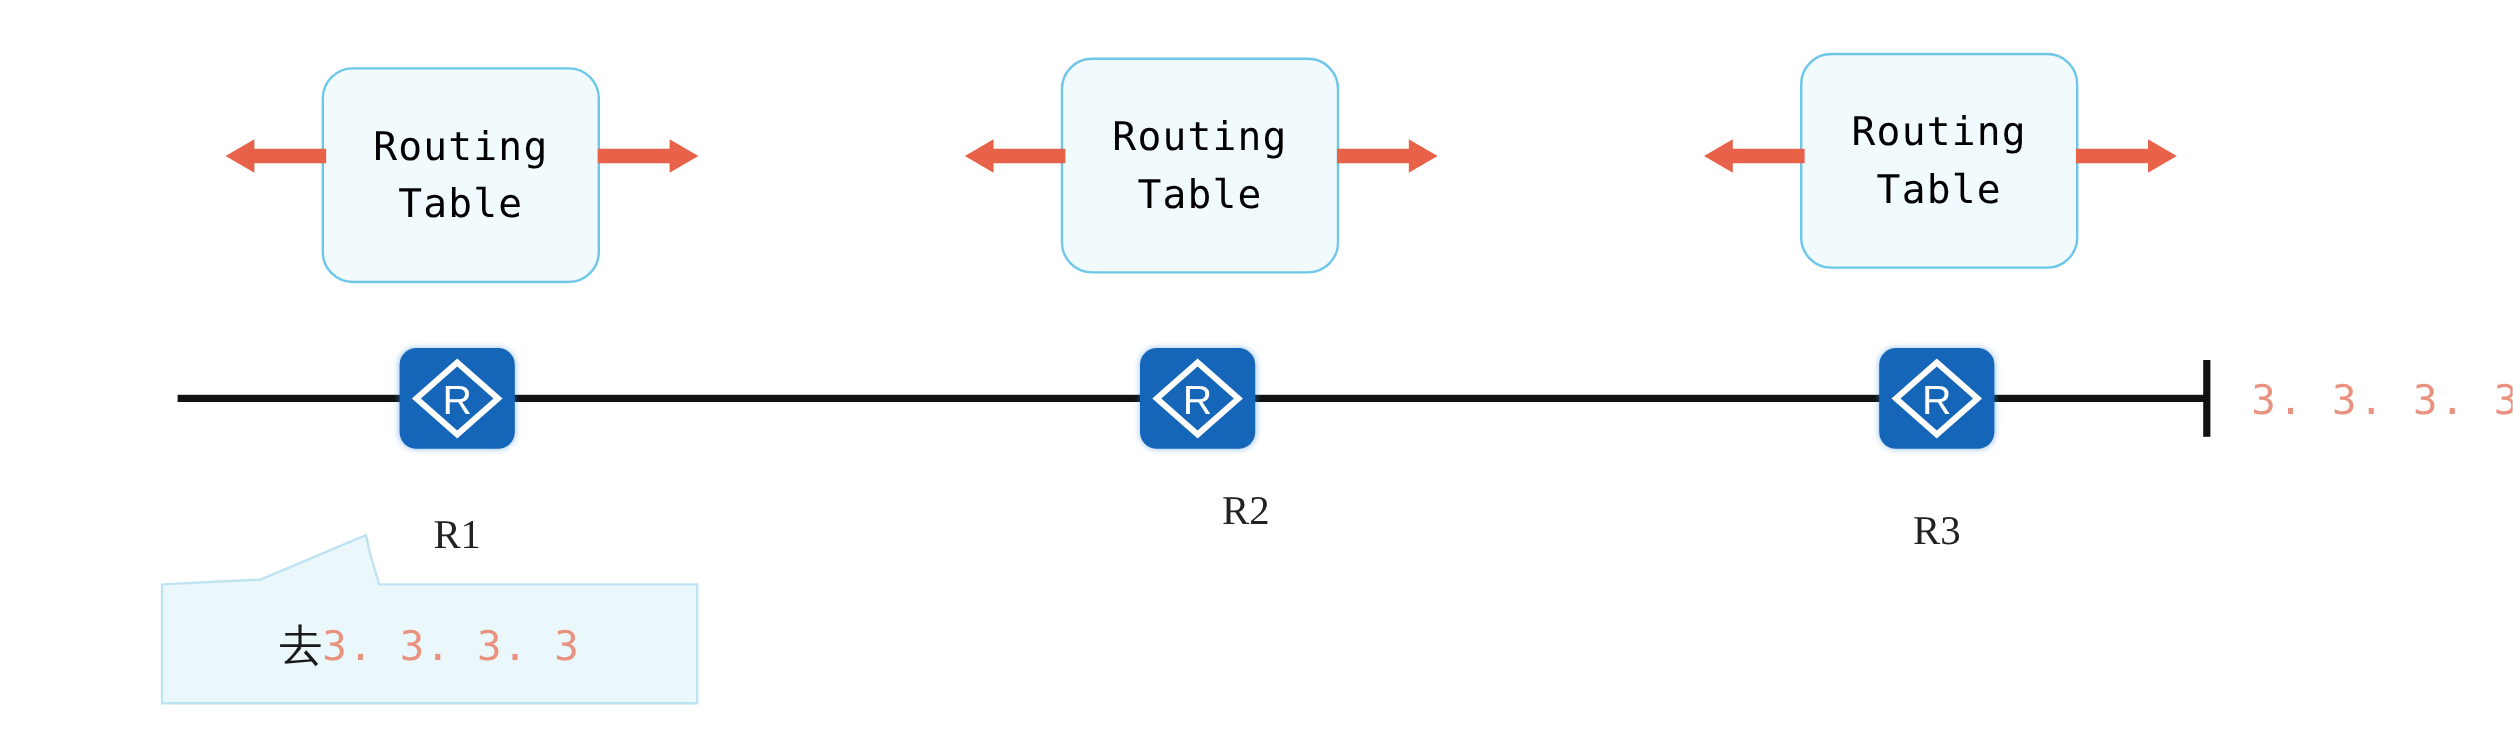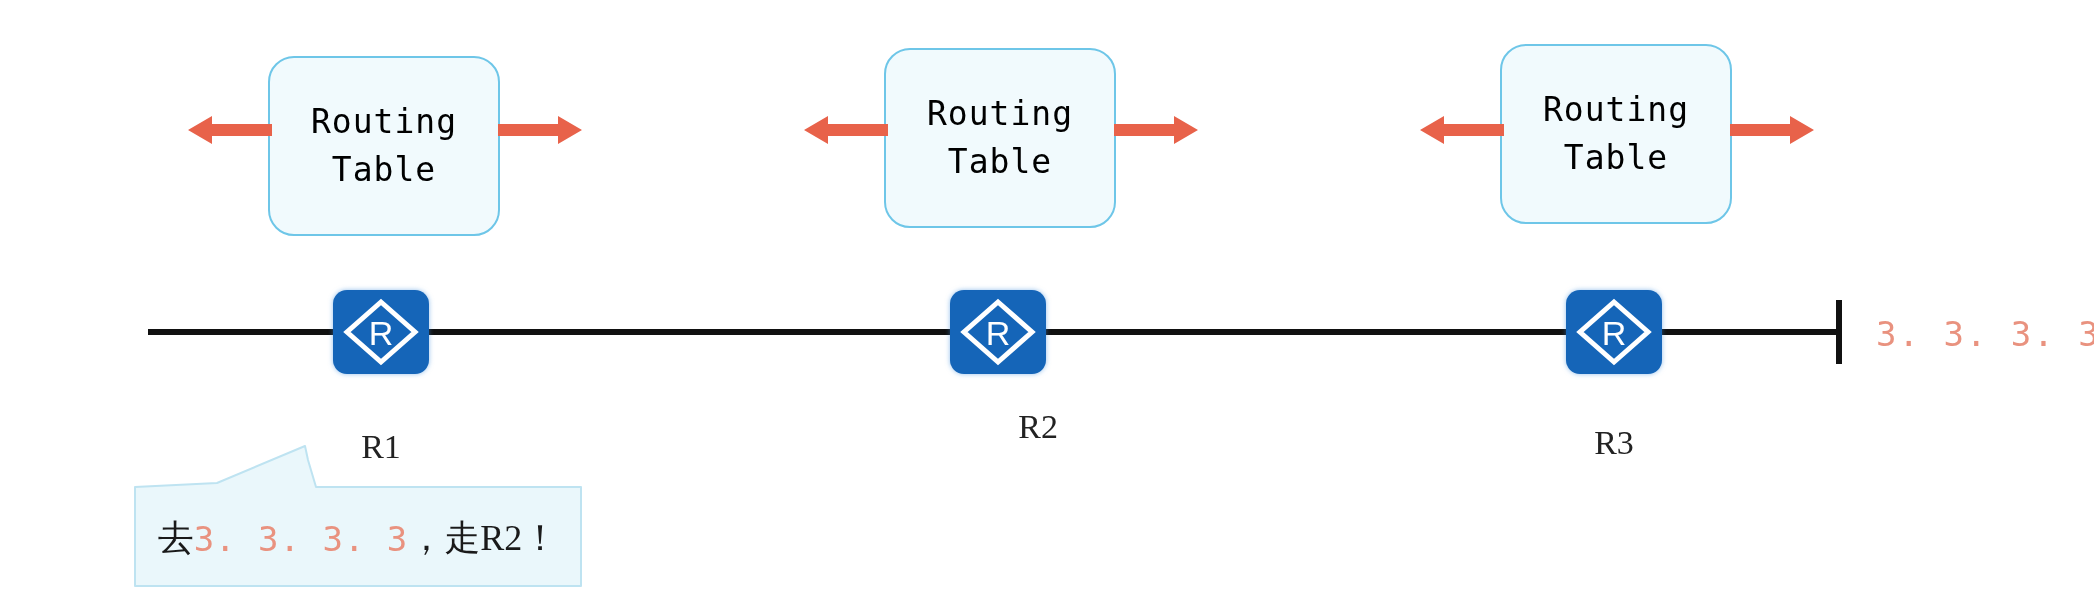--- a/index.html
+++ b/index.html
@@ -206,17 +206,16 @@
   </div>
   <div class="dev-label" style="left:1554px; top:424px;">R3</div>
 
   <div class="callout-wrap">
     <svg width="450" height="145" viewBox="0 0 450 145">
       <path d="M2 44 L2 143 L448 143 L448 44 L183 44 L175 17 L172 3 L84 40 Z" fill="#EAF7FB" stroke="#BEE3F1" stroke-width="2" stroke-linejoin="round"></path>
     </svg>
     <div class="callout-text">
       <span class="seg">去</span>
         <span class="ip">3. 3. 3. 3</span>
-        <span class="seg">，走R2！</span>
     </div>
   </div>
 
 </div>
 
 </body></html>

